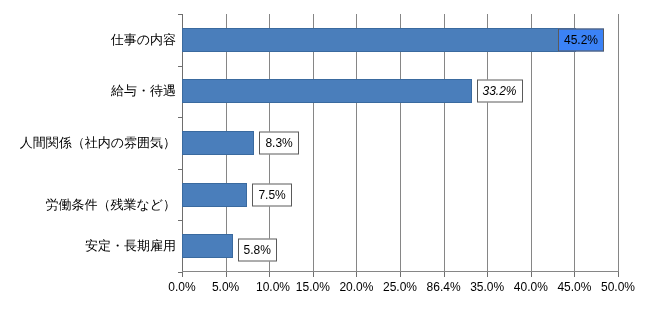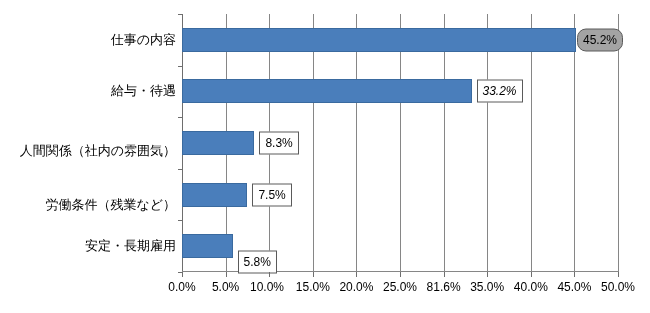--- a/index.html
+++ b/index.html
@@ -116,21 +116,21 @@
   }
 </style>
 </head>
 <body>
 
 <div id="chart-root">
 
   <div id="cat-labels">
       <div class="cat-label-box" style="top: 39.8px;">仕事の内容</div>
       <div class="cat-label-box" style="top: 91.4px;">給与・待遇</div>
-      <div class="cat-label-box" style="top: 151px;">人間関係（社内の雰囲気）</div>
+      <div class="cat-label-box" style="top: 143px;">人間関係（社内の雰囲気）</div>
       <div class="cat-label-box" style="top: 205px;">労働条件（残業など）</div>
       <div class="cat-label-box" style="top: 246.2px;">安定・長期雇用</div>
     </div>
 
   <div id="plot">
     <div class="axis-line"></div>
     <div id="gridlines">
         <div class="gridline" style="left: 44px; background: rgb(134, 134, 134);"></div>
         <div class="gridline" style="left: 87px; background: rgb(134, 134, 134);"></div>
         <div class="gridline" style="left: 131px; background: rgb(134, 134, 134);"></div>
@@ -144,49 +144,49 @@
       </div>
     <div class="baseline"></div>
     <div id="bars">
         <div class="bar" style="width: 394.144px; top: 25.8px; background: rgb(74, 126, 187); border-color: rgb(58, 106, 159);"></div>
         <div class="bar" style="width: 289.504px; top: 77.4px; background: rgb(74, 126, 187); border-color: rgb(58, 106, 159);"></div>
         <div class="bar" style="width: 72.376px; top: 129px; background: rgb(74, 126, 187); border-color: rgb(58, 106, 159);"></div>
         <div class="bar" style="width: 65.4px; top: 180.6px; background: rgb(74, 126, 187); border-color: rgb(58, 106, 159);"></div>
         <div class="bar" style="width: 50.576px; top: 232.2px; background: rgb(74, 126, 187); border-color: rgb(58, 106, 159);"></div>
       </div>
     <div id="value-labels">
-        <div class="value-box" style="left: 395px; top: 25.8px; border-color: rgb(90, 90, 90); background: #a3a3a3; border-radius: 9px;">45.2%</div>
+        <div class="value-box" style="left: 376px; top: 25.8px; border-color: rgb(90, 90, 90); background: #3b82f6;">45.2%</div>
         <div class="value-box" style="left: 294.504px; top: 77.4px; border-color: rgb(90, 90, 90); background: rgb(255, 255, 255); font-style: italic;">33.2%</div>
         <div class="value-box" style="left: 77.376px; top: 129px; border-color: rgb(90, 90, 90); background: rgb(255, 255, 255);">8.3%</div>
         <div class="value-box" style="left: 70.4px; top: 180.6px; border-color: rgb(90, 90, 90); background: rgb(255, 255, 255);">7.5%</div>
-        <div class="value-box" style="left: 55.576px; top: 248px; border-color: rgb(90, 90, 90); background: rgb(255, 255, 255);">5.8%</div>
+        <div class="value-box" style="left: 55.576px; top: 236px; border-color: rgb(90, 90, 90); background: rgb(255, 255, 255);">5.8%</div>
       </div>
   <div style="position: absolute; left: -4px; top: 0px; width: 4px; height: 1px; background: rgb(110, 110, 110);"></div>
       <div style="position: absolute; left: -4px; top: 52px; width: 4px; height: 1px; background: rgb(110, 110, 110);"></div>
       <div style="position: absolute; left: -4px; top: 103px; width: 4px; height: 1px; background: rgb(110, 110, 110);"></div>
       <div style="position: absolute; left: -4px; top: 155px; width: 4px; height: 1px; background: rgb(110, 110, 110);"></div>
       <div style="position: absolute; left: -4px; top: 206px; width: 4px; height: 1px; background: rgb(110, 110, 110);"></div>
       <div style="position: absolute; left: -4px; top: 258px; width: 4px; height: 1px; background: rgb(110, 110, 110);"></div>
     </div>
 
   <div id="xaxis">
       <div class="tick" style="left: 0px; background: rgb(110, 110, 110);"></div>
       <div class="xlabel" style="left: 0px;">0.0%</div>
       <div class="tick" style="left: 44px; background: rgb(110, 110, 110);"></div>
       <div class="xlabel" style="left: 43.6px;">5.0%</div>
       <div class="tick" style="left: 87px; background: rgb(110, 110, 110);"></div>
-      <div class="xlabel" style="left: 85px;">10.0%</div>
+      <div class="xlabel" style="left: 91px;">10.0%</div>
       <div class="tick" style="left: 131px; background: rgb(110, 110, 110);"></div>
       <div class="xlabel" style="left: 130.8px;">15.0%</div>
       <div class="tick" style="left: 174px; background: rgb(110, 110, 110);"></div>
       <div class="xlabel" style="left: 174.4px;">20.0%</div>
       <div class="tick" style="left: 218px; background: rgb(110, 110, 110);"></div>
       <div class="xlabel" style="left: 218px;">25.0%</div>
       <div class="tick" style="left: 262px; background: rgb(110, 110, 110);"></div>
-      <div class="xlabel" style="left: 261.6px;">81.6%</div>
+      <div class="xlabel" style="left: 261.6px;">86.4%</div>
       <div class="tick" style="left: 305px; background: rgb(110, 110, 110);"></div>
       <div class="xlabel" style="left: 305.2px;">35.0%</div>
       <div class="tick" style="left: 349px; background: rgb(110, 110, 110);"></div>
       <div class="xlabel" style="left: 348.8px;">40.0%</div>
       <div class="tick" style="left: 392px; background: rgb(110, 110, 110);"></div>
       <div class="xlabel" style="left: 392.4px;">45.0%</div>
       <div class="tick" style="left: 436px; background: rgb(110, 110, 110);"></div>
       <div class="xlabel" style="left: 436px;">50.0%</div>
     </div>
 

